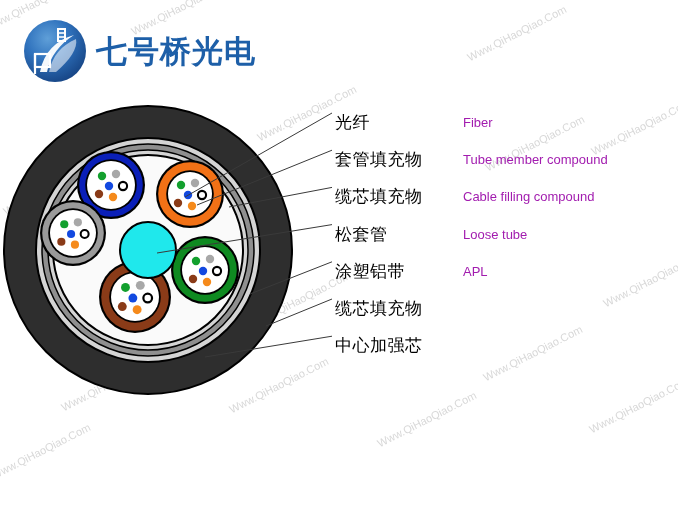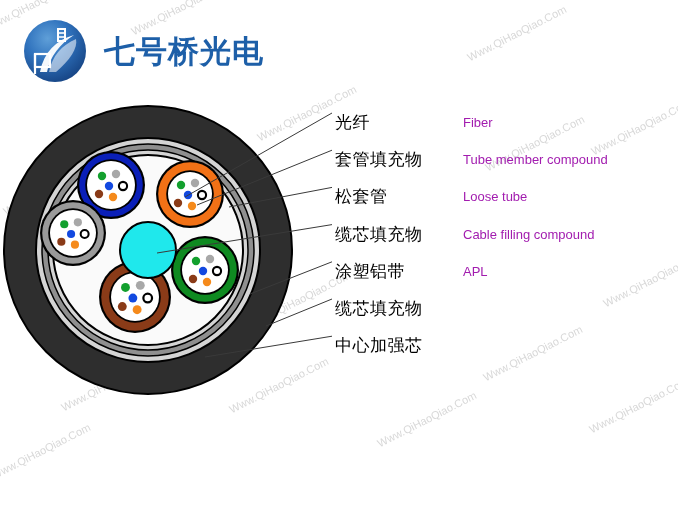--- a/index.html
+++ b/index.html
@@ -46,21 +46,21 @@
     align-items: center;
     z-index: 10;
   }
   #logo-mark {
     width: 74px;
     height: 74px;
     position: relative;
     flex: 0 0 auto;
   }
   #brand-name {
-    margin-left: 12px;
+    margin-left: 4px;
     font-size: 31px;
     font-weight: bold;
     letter-spacing: 1px;
     color: #1d5fa8;
     font-family: "DejaVu Sans", sans-serif;
     line-height: 1;
     white-space: nowrap;
   }
 
   
@@ -229,28 +229,28 @@
   <div id="labels">
     <div class="label-row">
       <span class="label-cn">光纤</span>
       <span class="label-en">Fiber</span>
     </div>
     <div class="label-row">
       <span class="label-cn">套管填充物</span>
       <span class="label-en">Tube member compound</span>
     </div>
     <div class="label-row">
+      <span class="label-cn">缆芯填充物</span>
+      <span class="label-en">Cable filling compound</span>
+    </div>
+    <div class="label-row">
       <span class="label-cn">松套管</span>
       <span class="label-en">Loose tube</span>
     </div>
     <div class="label-row">
-      <span class="label-cn">缆芯填充物</span>
-      <span class="label-en">Cable filling compound</span>
-    </div>
-    <div class="label-row">
       <span class="label-cn">涂塑铝带</span>
       <span class="label-en">APL</span>
     </div>
     <div class="label-row">
       <span class="label-cn">缆芯填充物</span>
     </div>
     <div class="label-row">
       <span class="label-cn">中心加强芯</span>
     </div>
   </div>

